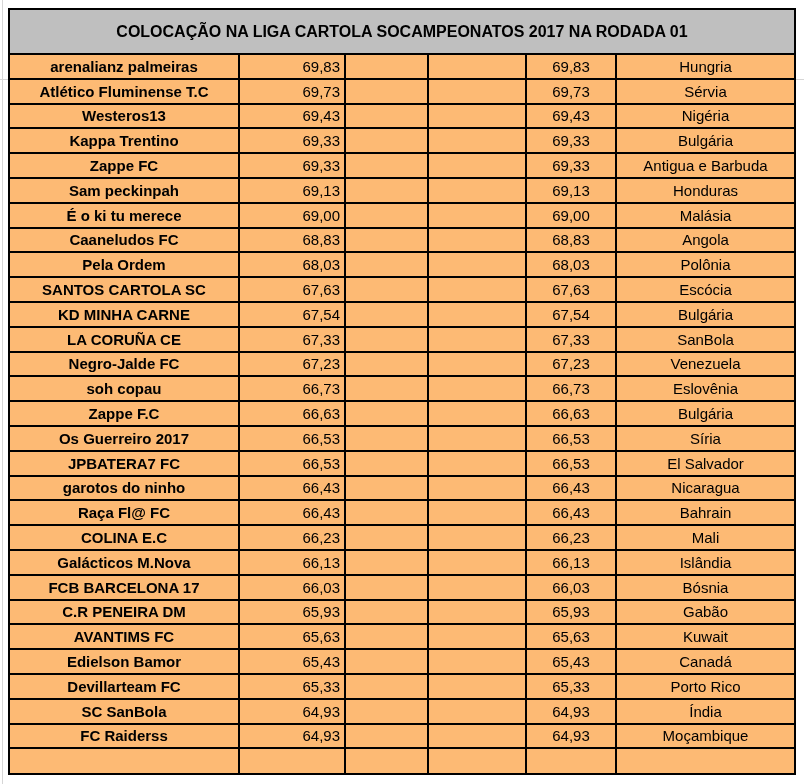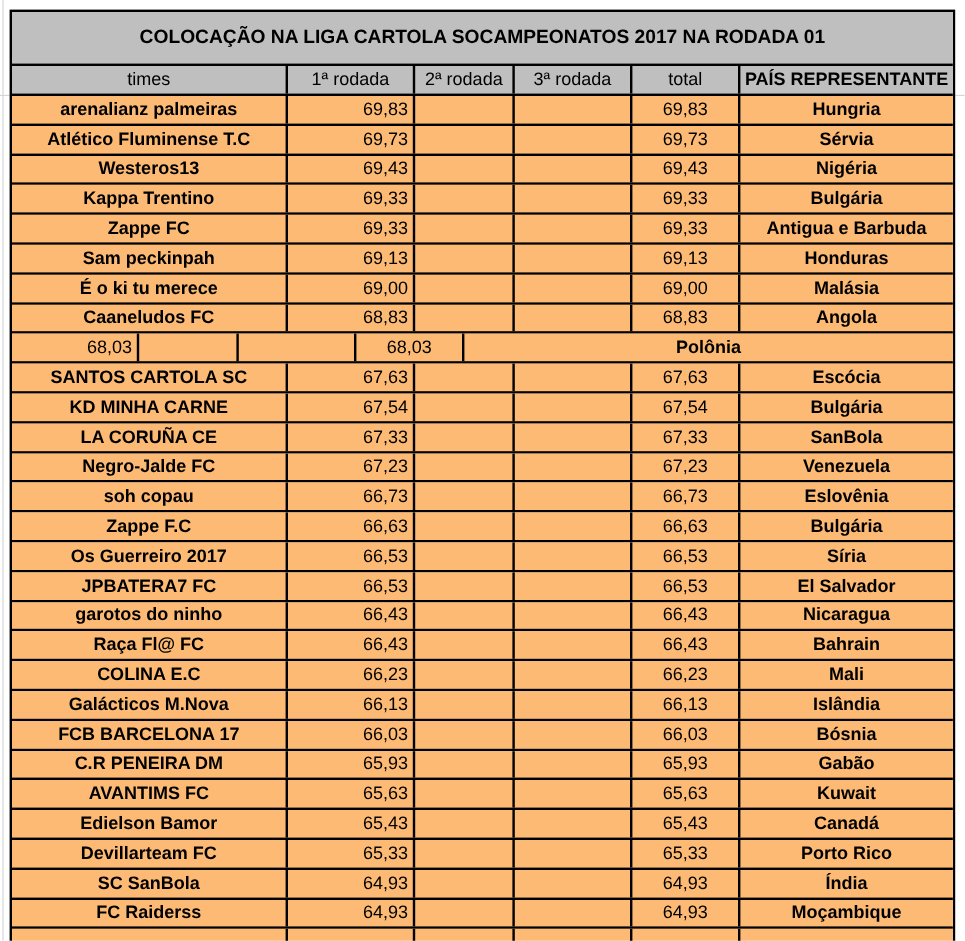--- a/index.html
+++ b/index.html
@@ -58,42 +58,34 @@
     display: flex; align-items: center;
     font-size: 15px;
     overflow: hidden; white-space: nowrap;
   }
   .cell:last-child { border-right: none; }
   .col-team    { width: 230px; justify-content: center; font-weight: bold; }
   .col-r1      { width: 106px; justify-content: flex-end; padding-right: 4px; }
   .col-r2      { width: 83px; }
   .col-r3      { width: 98px; }
   .col-total   { width: 90px; justify-content: center; }
-  .col-country { flex: 1; justify-content: center; font-weight: bold; }
+  .col-country { flex: 1; justify-content: center; font-weight: normal; }
   .header-row .cell { font-weight: normal; justify-content: center; padding-right: 0; }
   .header-row .col-country { font-weight: bold; }
 </style>
 </head>
 <body>
 
 <div class="canvas">
   <div class="gridline-v"></div>
   <div class="gridline-h"></div>
 
   <div class="sheet-table">
     <div class="title-row">COLOCAÇÃO NA LIGA CARTOLA SOCAMPEONATOS 2017 NA RODADA 01</div>
 
-    <div class="header-row">
-      <div class="cell col-team">times</div>
-      <div class="cell col-r1">1ª rodada</div>
-      <div class="cell col-r2">2ª rodada</div>
-      <div class="cell col-r3">3ª rodada</div>
-      <div class="cell col-total">total</div>
-      <div class="cell col-country">PAÍS REPRESENTANTE</div>
-    </div>
 
     <div id="rows-container">
         <div class="row">
           <div class="cell col-team">arenalianz palmeiras</div>
           <div class="cell col-r1">69,83</div>
           <div class="cell col-r2"></div>
           <div class="cell col-r3"></div>
           <div class="cell col-total">69,83</div>
           <div class="cell col-country">Hungria</div>
         </div>
@@ -147,20 +139,21 @@
         </div>
         <div class="row">
           <div class="cell col-team">Caaneludos FC</div>
           <div class="cell col-r1">68,83</div>
           <div class="cell col-r2"></div>
           <div class="cell col-r3"></div>
           <div class="cell col-total">68,83</div>
           <div class="cell col-country">Angola</div>
         </div>
         <div class="row">
+          <div class="cell col-team">Pela Ordem</div>
           <div class="cell col-r1">68,03</div>
           <div class="cell col-r2"></div>
           <div class="cell col-r3"></div>
           <div class="cell col-total">68,03</div>
           <div class="cell col-country">Polônia</div>
         </div>
         <div class="row">
           <div class="cell col-team">SANTOS CARTOLA SC</div>
           <div class="cell col-r1">67,63</div>
           <div class="cell col-r2"></div>

